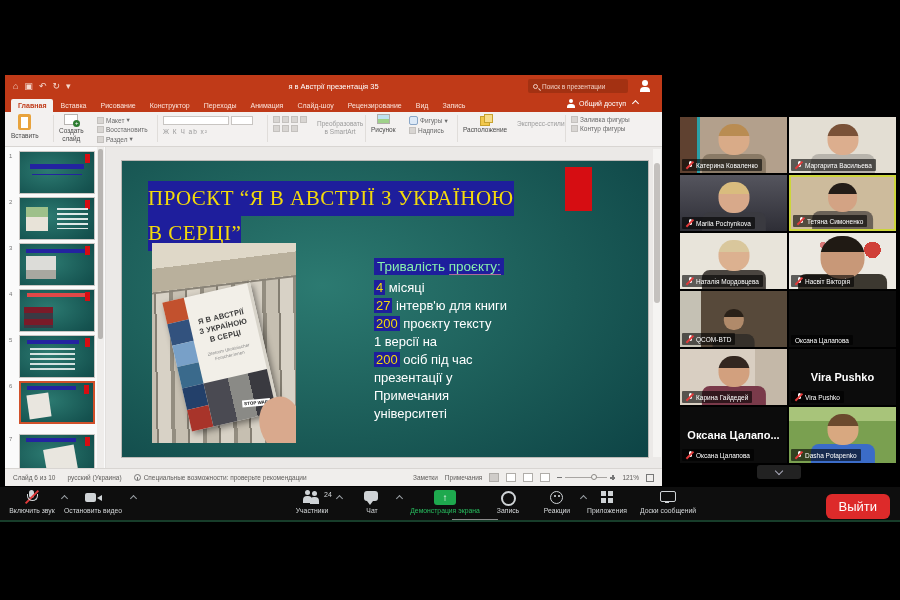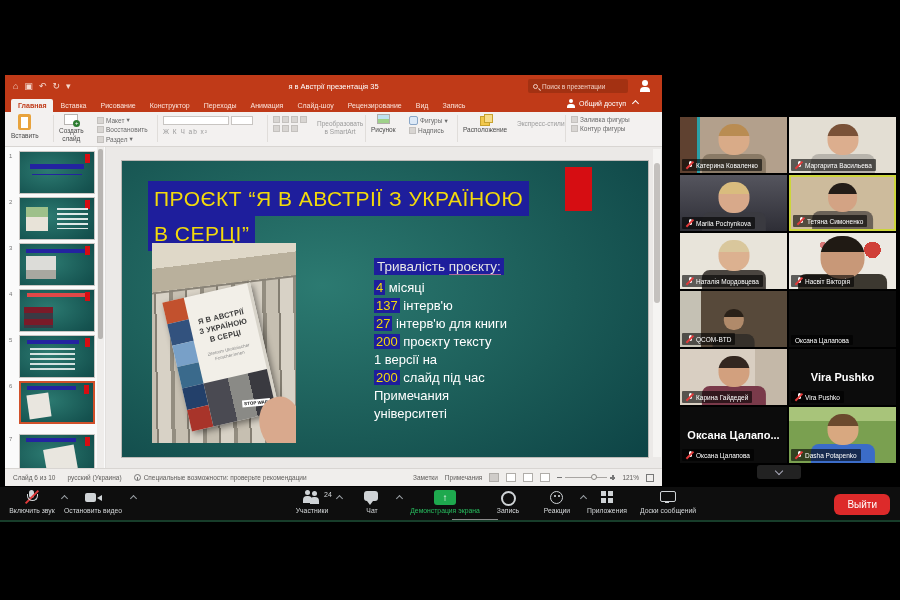--- a/index.html
+++ b/index.html
@@ -71,21 +71,21 @@
   .tscroll{position:absolute;right:1px;top:0;width:7px;height:100%;background:#efedeb;}
   .tscroll i{position:absolute;left:1px;top:2px;width:5px;height:190px;background:#b8b5b2;border-radius:2px;}
 
   .canvas{position:absolute;left:101px;top:0;right:0;height:100%;background:#ebe9e7;}
   .cscroll{position:absolute;right:1px;top:2px;width:8px;height:96%;background:#f5f4f2;}
   .cscroll i{position:absolute;left:1px;top:14px;width:6px;height:140px;background:#c4c1be;border-radius:3px;}
 
   
   .slide{position:absolute;left:16px;top:14px;width:526px;height:296px;background:radial-gradient(115% 125% at 38% 42%,#2c7a71 0%,#1a5a56 42%,#0d4345 72%,#083537 100%);box-shadow:0 0 0 1px #bdbab7;overflow:hidden;}
   .sl-title{position:absolute;left:26px;top:20px;font-size:21px;letter-spacing:.5px;color:#f3da0b;line-height:33px;}
-  .sl-title span{background:#1e1e9c;padding:1px 6px;display:inline-block;}
+  .sl-title span{background:#1e1e9c;padding:1px 0;display:inline-block;font-family:Liberation Serif, serif;}
   .redrect{position:absolute;left:443px;top:6px;width:27px;height:44px;background:#d60d12;}
 
   .photo{position:absolute;left:30px;top:82px;width:144px;height:200px;background:#c2cdd2;overflow:hidden;}
   .ent{position:absolute;left:-12%;top:-6%;width:130%;height:26%;background:linear-gradient(180deg,#dfd8c8 0 55%,#b9b09c 55%);transform:rotate(-7deg);box-shadow:0 2px 0 #8a8478;}
   .cols{position:absolute;left:-15%;top:16%;width:140%;height:100%;background:repeating-linear-gradient(92deg,#d8d2c6 0 13px,#938d80 13px 17px,#c6bfb1 17px 29px,#847e72 29px 31px);transform:rotate(-3deg);}
   .book{position:absolute;left:24px;top:48px;width:90px;height:132px;background:#f2efe8;transform:rotate(-13deg);box-shadow:2px 3px 6px rgba(0,0,0,.45);border-right:3px solid #d8d4ca;}
   .bstrip{position:absolute;left:0;top:0;width:22px;height:100%;display:flex;flex-direction:column;}
   .bstrip i{flex:1;}
   .bstrip i:nth-child(1){background:#c2512e;}
   .bstrip i:nth-child(2){background:#32527e;}
@@ -93,21 +93,21 @@
   .bstrip i:nth-child(4){background:#3a6a8c;}
   .bstrip i:nth-child(5){background:#23406a;}
   .bstrip i:nth-child(6){background:#a8342a;}
   .btitle{position:absolute;left:24px;top:22px;right:3px;text-align:center;font-size:7.5px;font-weight:bold;color:#3a3a3a;line-height:10px;letter-spacing:.2px;}
   .bsub{position:absolute;left:24px;top:58px;right:3px;text-align:center;font-size:4.5px;color:#8a8a8a;line-height:6px;}
   .bphotos{position:absolute;left:22px;bottom:0;right:0;height:44px;background:linear-gradient(90deg,#4a4a52 0 38%,#8a8a86 38% 70%,#3a3a40 70%);}
   .stopwar{position:absolute;right:4px;bottom:10px;background:#fff;color:#111;font-size:4.5px;font-weight:bold;padding:1px 2px;line-height:5px;text-align:center;transform:rotate(8deg);}
   .hand{position:absolute;right:-6px;bottom:-10px;width:42px;height:56px;background:#d9a98d;border-radius:50% 40% 30% 50%;transform:rotate(-18deg);}
 
   .sl-body{position:absolute;left:252px;top:96px;width:268px;}
-  .bhead{display:inline-block;background:#1e1e9c;color:#e5e5e5;padding:1px 3px;font-size:13.5px;margin-bottom:4px;}
+  .bhead{display:inline-block;background:#1e1e9c;color:#86efac;padding:1px 3px;font-size:13.5px;margin-bottom:4px;}
   .bhead .u{border-bottom:1.4px solid #b06a9a;}
   .bl{color:#fff;font-size:13px;line-height:18px;white-space:pre;}
   .bl .hl{background:#1e1e9c;color:#f3da0b;padding:0 2px;}
   .hl:empty{display:none;}
 
   
   .pp-status{position:absolute;left:0;bottom:0;width:100%;height:18px;background:#f0eeec;border-top:1px solid #d8d5d2;display:flex;align-items:center;font-size:6.5px;color:#5e5c5a;padding:0 8px;gap:12px;}
   .st-right{margin-left:auto;display:flex;align-items:center;gap:7px;}
   .acc{width:7px;height:7px;border:1px solid #777;border-radius:50%;position:relative;flex:0 0 auto;}
   .acc::after{content:"";position:absolute;left:2px;top:1.5px;width:1.5px;height:3px;background:#777;}
@@ -160,21 +160,21 @@
   .pcount{position:absolute;left:22px;top:1px;font-size:7px;color:#d5d8da;}
   .i-chat::before{content:"";position:absolute;left:2px;top:1px;width:14px;height:10px;background:#cfd3d6;border-radius:3px;}
   .i-chat::after{content:"";position:absolute;left:5px;top:11px;border-left:3px solid transparent;border-right:3px solid transparent;border-top:4px solid #cfd3d6;}
   .i-share{width:22px;height:15px;background:#1ea94e;border-radius:3px;color:#fff;font-size:10px;font-weight:bold;text-align:center;line-height:15px;}
   .i-rec::before{content:"";position:absolute;left:3px;top:1px;width:11px;height:11px;border:2px solid #cfd3d6;border-radius:50%;}
   .i-react::before{content:"";position:absolute;left:3px;top:1px;width:11px;height:11px;border:1.5px solid #cfd3d6;border-radius:50%;}
   .i-react::after{content:"";position:absolute;left:7px;top:5px;width:1.6px;height:1.6px;background:#cfd3d6;border-radius:50%;box-shadow:4px 0 0 #cfd3d6;}
   .i-apps::before{content:"";position:absolute;left:4px;top:1px;width:5px;height:5px;background:#cfd3d6;box-shadow:7px 0 0 #cfd3d6,0 7px 0 #cfd3d6,7px 7px 0 #cfd3d6;}
   .i-board::before{content:"";position:absolute;left:2px;top:1px;width:14px;height:9px;border:1.5px solid #cfd3d6;border-radius:2px;}
   .i-board::after{content:"";position:absolute;left:7px;top:11px;width:4px;height:2px;background:#cfd3d6;}
-  .leave{position:absolute;right:10px;top:7px;background:#dd2a2a;color:#fff;font-size:10px;padding:5px 13px;border-radius:6px;border:none;}
+  .leave{position:absolute;right:10px;top:7px;background:#dd2a2a;color:#fff;font-size:13px;padding:5px 13px;border-radius:6px;border:none;}
   .zprog{position:absolute;left:452px;bottom:0;width:46px;height:2px;background:#8a8a8a;}
 </style>
 </head>
 <body>
 
 <div class="screen">
 
   <div class="pp">
 
     <div class="pp-titlebar">
@@ -386,25 +386,25 @@
               <div class="bphotos">
                 <span class="stopwar">STOP WAR</span>
               </div>
             </div>
             <div class="hand"></div>
           </div>
 
           <div class="sl-body">
             <div class="bhead"><span>Тривалість </span><span class="u">проєкту:</span></div>
             <div class="bl"><span class="hl">4</span><span> місяці</span></div>
-            <div class="bl"><span class="hl">137</span><span> інтерв'ю</span></div>
             <div class="bl"><span class="hl">27</span><span> інтерв'ю для книги</span></div>
             <div class="bl"><span class="hl">200</span><span> проєкту тексту</span></div>
             <div class="bl"><span>1 версії на</span></div>
-            <div class="bl"><span class="hl">200</span><span> слайд під час</span></div>
+            <div class="bl"><span class="hl">200</span><span> осіб під час</span></div>
+            <div class="bl"><span>презентації у</span></div>
             <div class="bl"><span>Примечания</span></div>
             <div class="bl"><span>університеті</span></div>
           </div>
         </div>
         <div class="cscroll">
             <i></i>
           </div>
       </div>
     </div>
 

